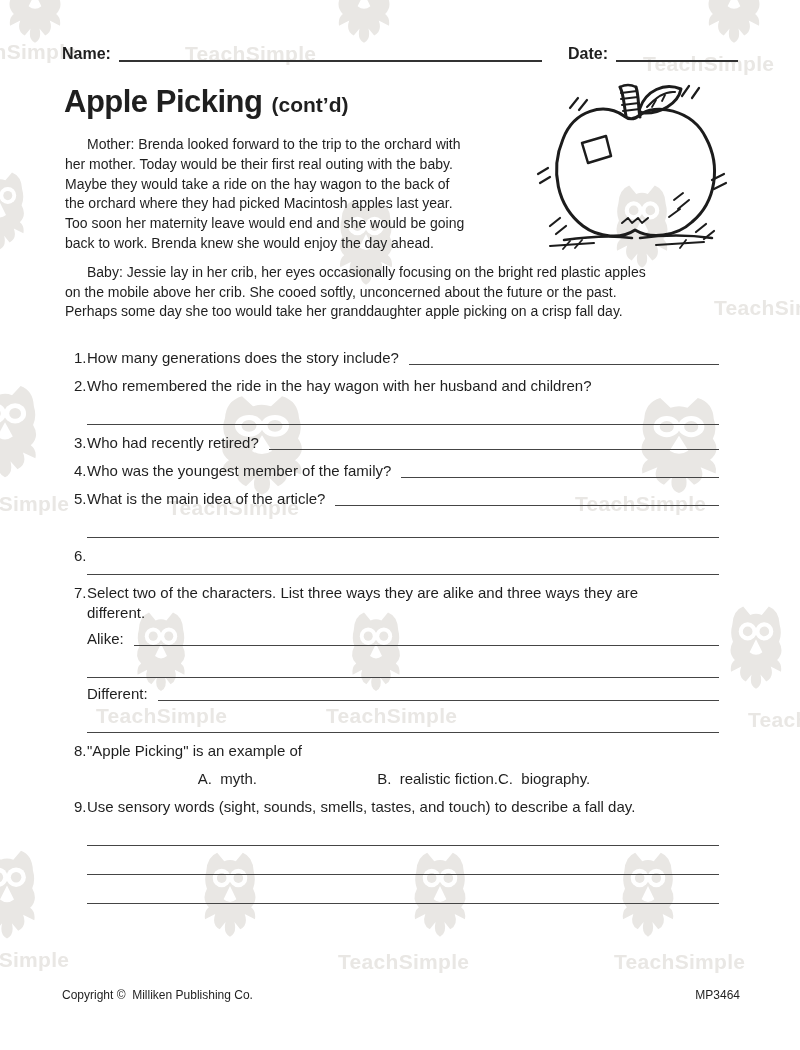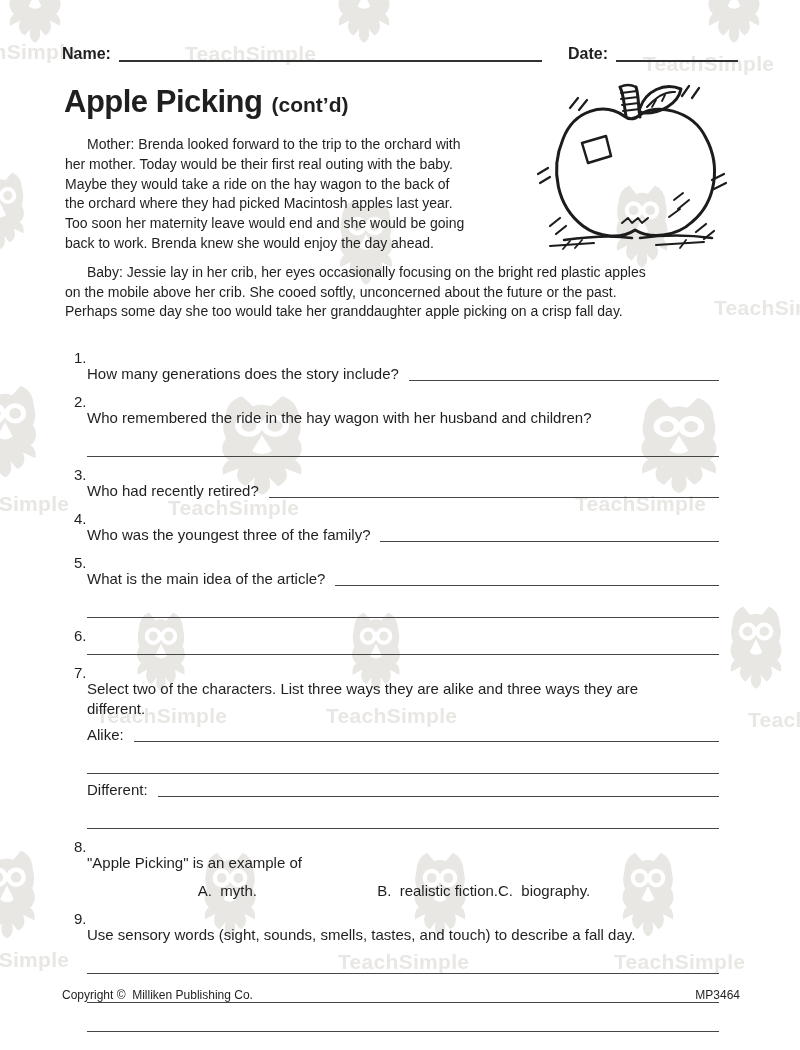--- a/index.html
+++ b/index.html
@@ -32,21 +32,21 @@
   .para{
     font-size:14px;line-height:19.8px;white-space:pre-wrap;
     text-indent:22px;
   }
   .para-1{width:468px;margin:11px 0 0 65px;}
   .para-2{margin:9px 58px 0 65px;}
   .questions{margin:26px 65px 0 65px;}
   .q-row{display:flex;margin-bottom:8px;font-size:15px;line-height:20px;}
   .q-num{width:22px;flex:none;padding-left:9px;box-sizing:border-box;}
   .q-body{flex:1;min-width:0;max-width:632px;}
-  .q-line{display:flex;margin-top:16px;}
+  .q-line{display:flex;}
   .q-text{white-space:pre-wrap;}
   .fill-line{flex:1;border-bottom:1.5px solid #454545;margin-left:10px;transform:translateY(-3px);}
   .blank-line{height:28px;border-bottom:1.5px solid #454545;}
   .choices{display:flex;margin-top:8px;}
   .choice{white-space:pre;text-align:right;}
   .choice-1{width:170px;flex:none;}
   .choice-2{width:241px;flex:none;}
   .sub-row{display:flex;margin-top:6px;}
   .footer{
     position:absolute;left:62px;right:60px;top:988px;
@@ -281,21 +281,21 @@
             <div class="q-line">
               <span class="q-text">Who had recently retired?</span>
               <span class="fill-line"></span>
             </div>
           </div>
         </div>
         <div class="q-row">
           <span class="q-num">4.</span>
           <div class="q-body">
             <div class="q-line">
-              <span class="q-text">Who was the youngest three of the family?</span>
+              <span class="q-text">Who was the youngest member of the family?</span>
               <span class="fill-line"></span>
             </div>
           </div>
         </div>
         <div class="q-row">
           <span class="q-num">5.</span>
           <div class="q-body">
             <div class="q-line">
               <span class="q-text">What is the main idea of the article?</span>
               <span class="fill-line"></span>

